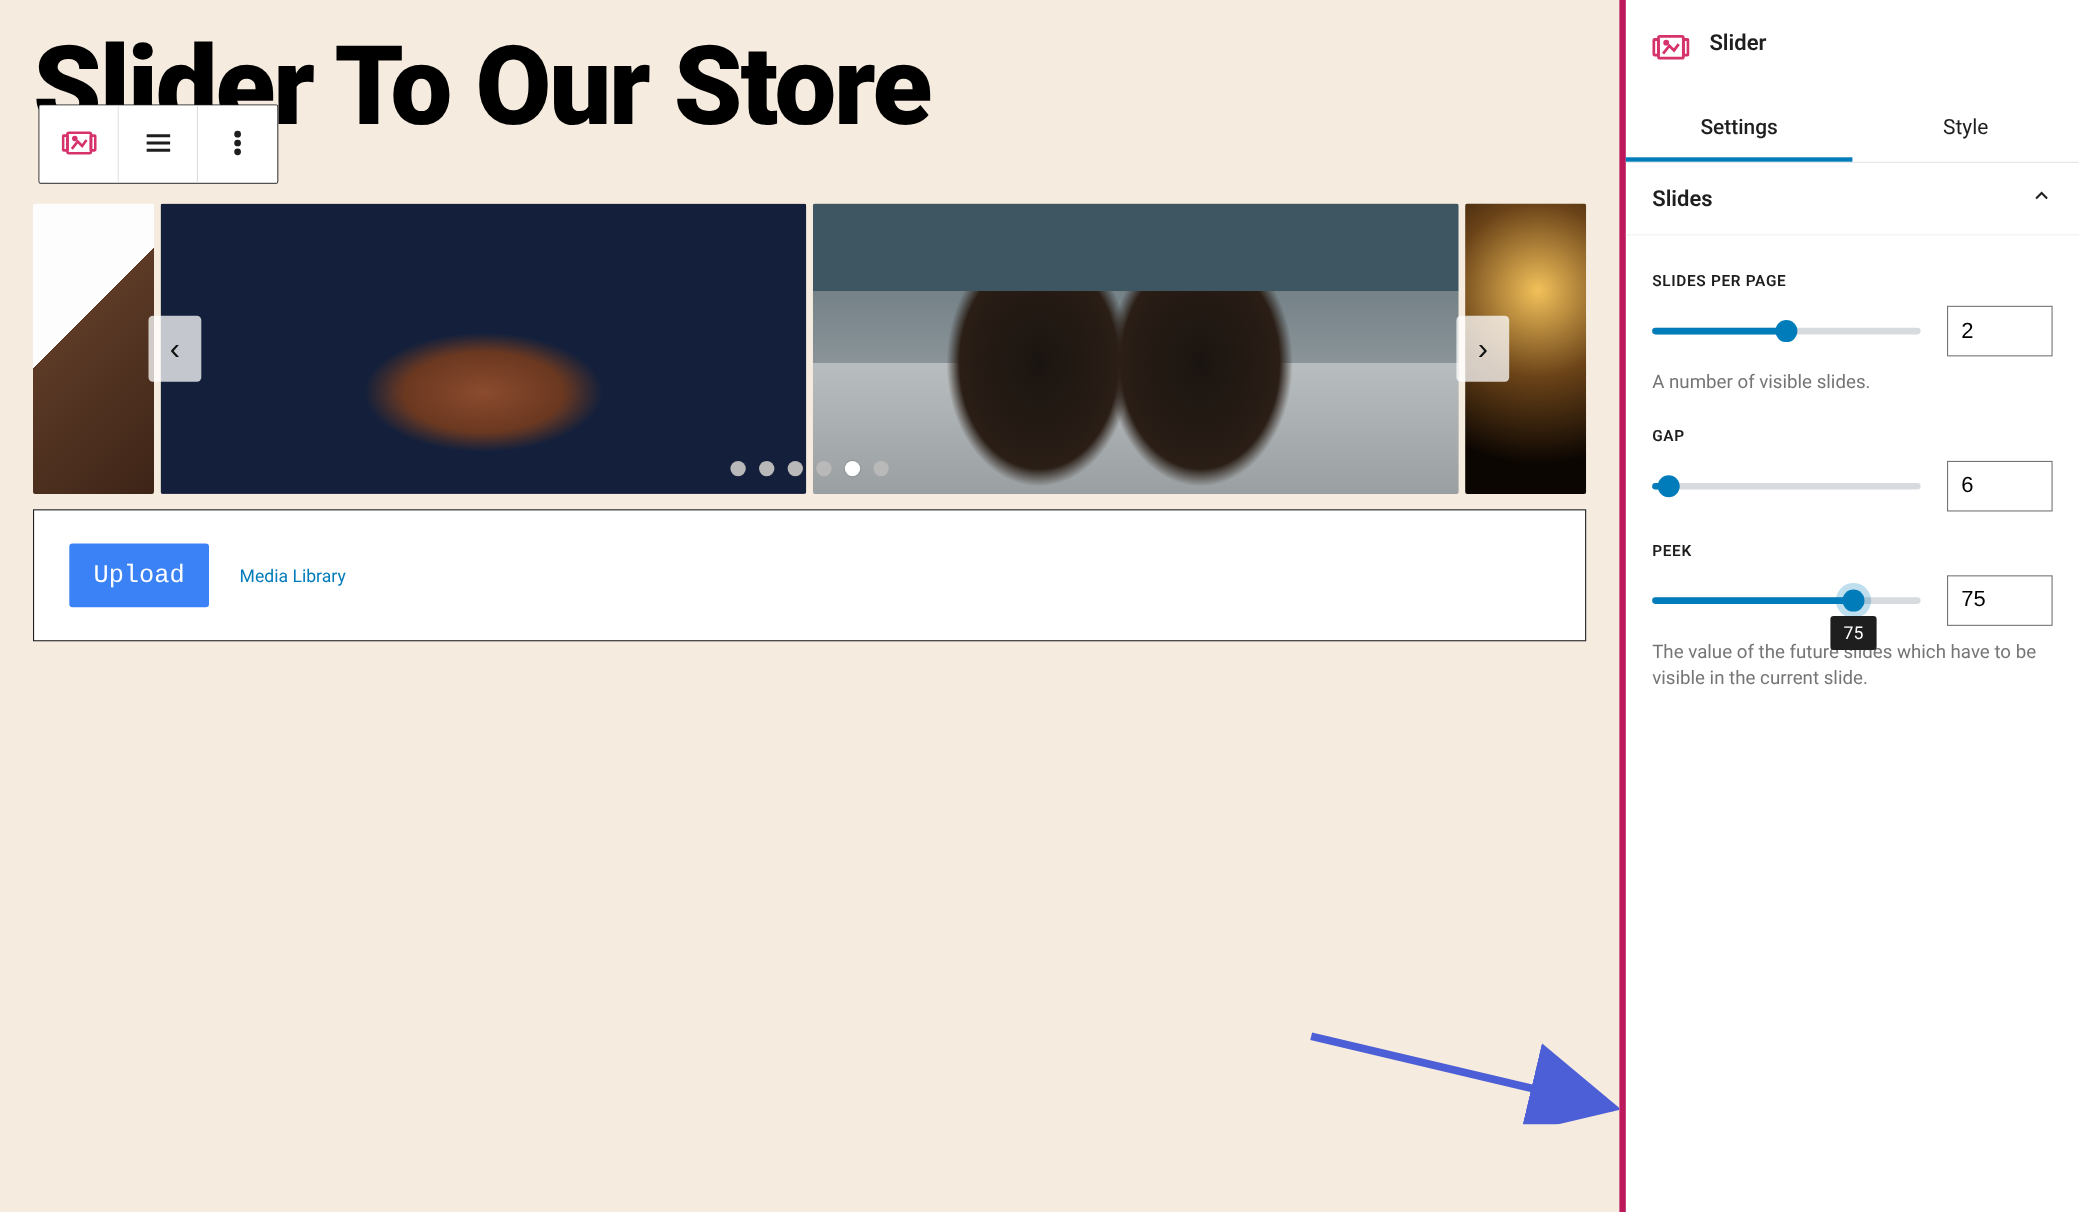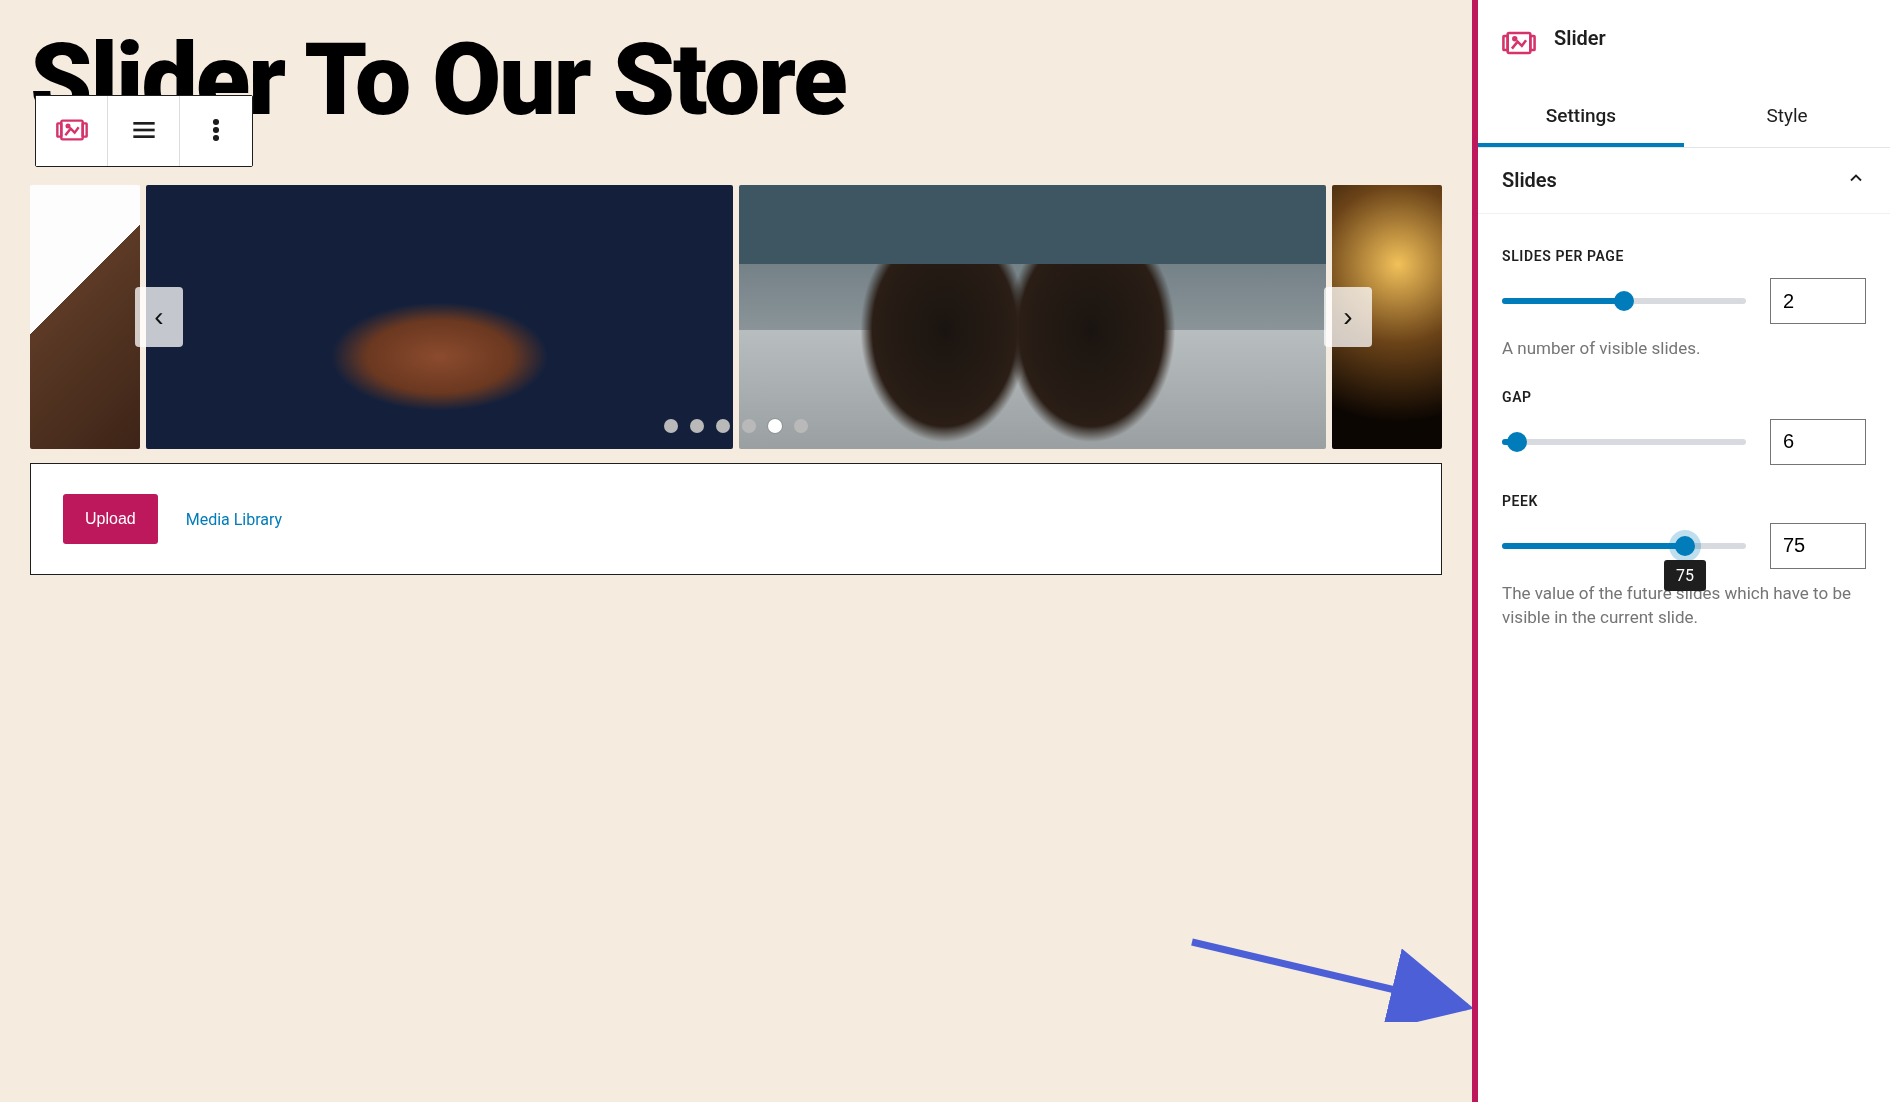--- a/index.html
+++ b/index.html
@@ -119,27 +119,28 @@
   .media-bar {
     margin: 14px 30px 0 30px;
     border: 1.5px solid #1e1e1e;
     background: #fff;
     padding: 30px 32px;
     display: flex;
     align-items: center;
     gap: 28px;
   }
   .btn-primary {
-    background: #be185d;
+    background: #3b82f6;
     color: #fff;
     border: none;
     padding: 16px 22px;
-    font-size: 16px;
+    font-size: 23px;
     border-radius: 3px;
     cursor: pointer;
+    font-family: Liberation Mono, monospace;
   }
   .link {
     color: #007cba;
     font-size: 16px;
     text-decoration: none;
     cursor: pointer;
   }
 
   
   .annot-arrow {

